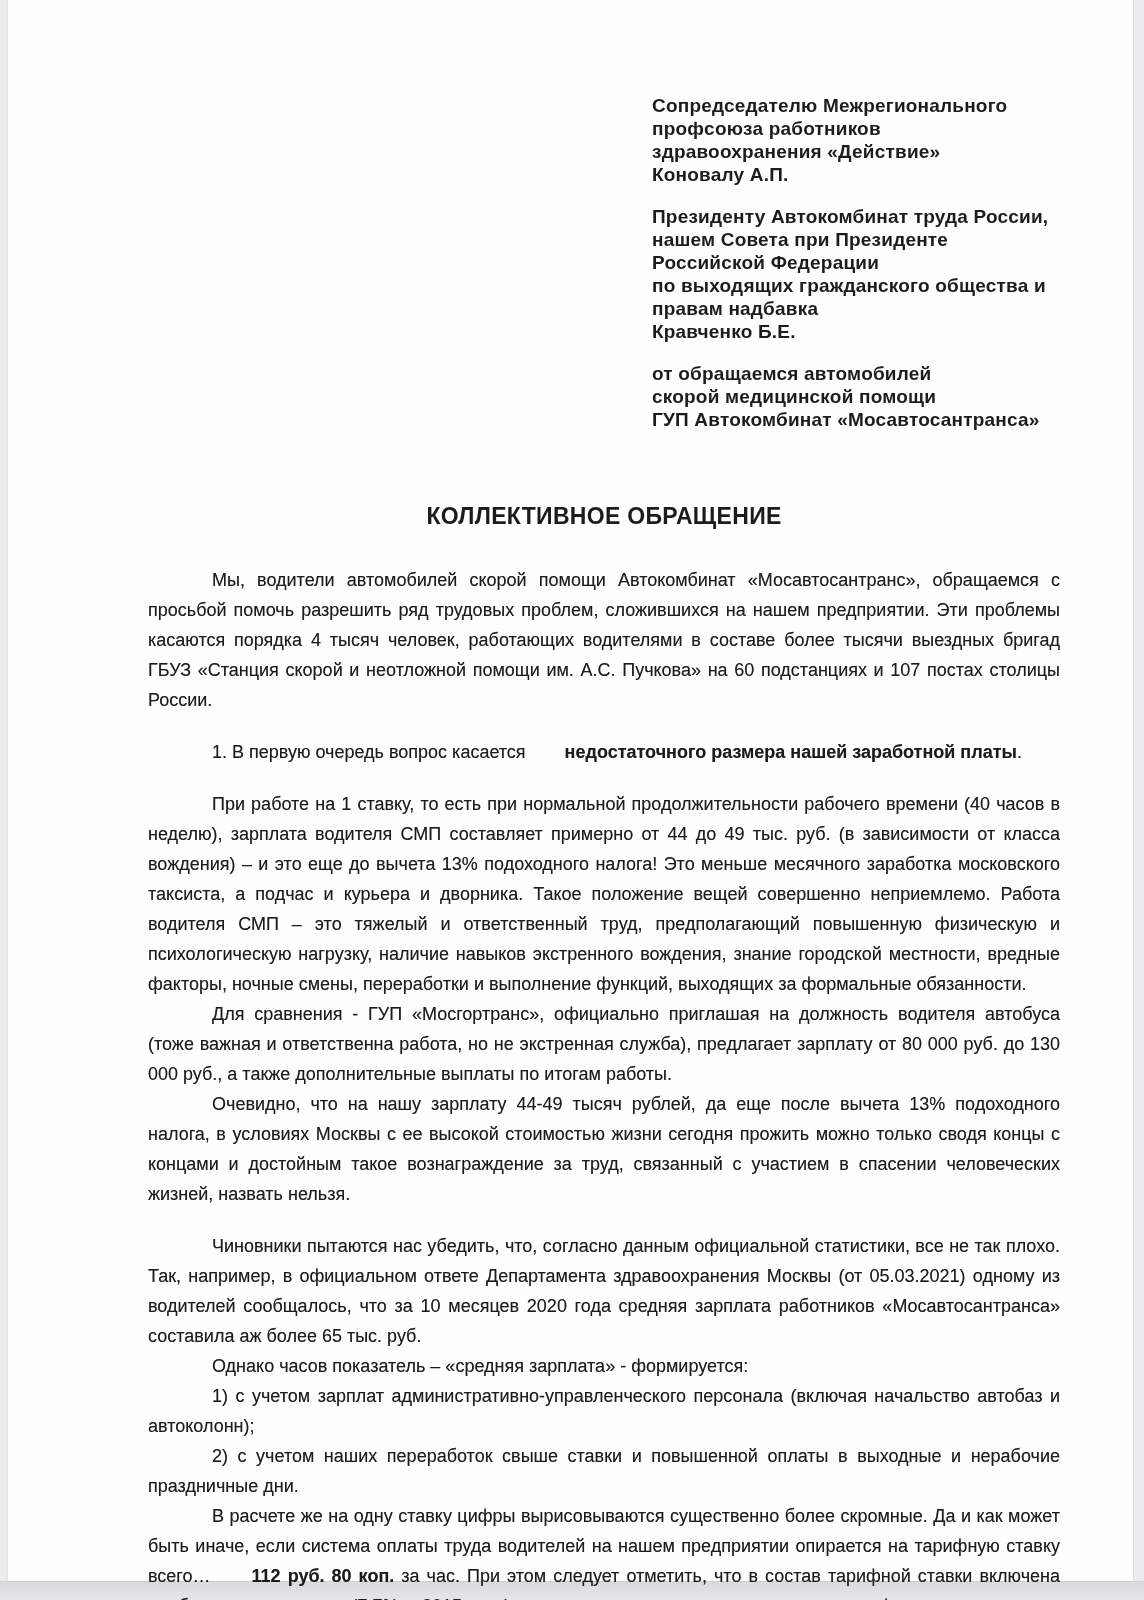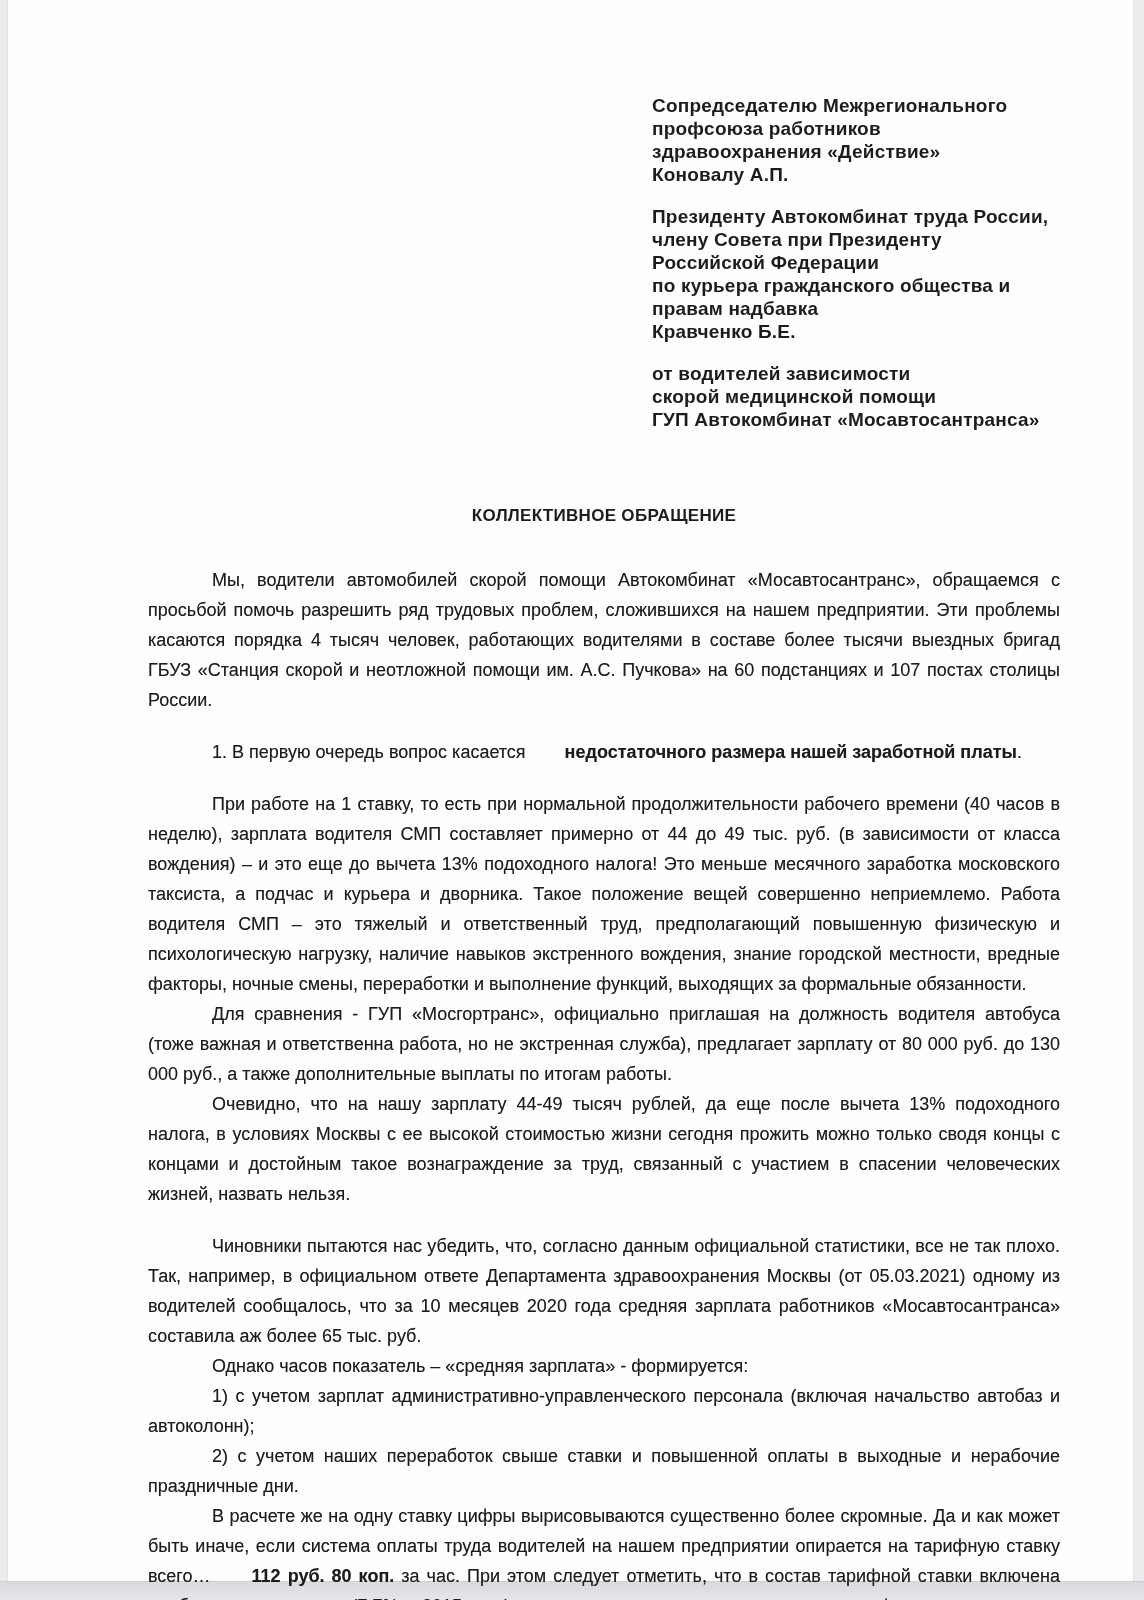--- a/index.html
+++ b/index.html
@@ -57,21 +57,21 @@
     line-height: 23px;
     font-weight: bold;
     letter-spacing: 0.2px;
   }
   .address-block + .address-block {
     margin-top: 19px;
   }
   
   .doc-title {
     margin: 70px 0 0 0;
-    font-size: 17px;
+    font-size: 23px;
     line-height: 30px;
     font-weight: bold;
     text-align: center;
     letter-spacing: 0.3px;
   }
   
   .paragraphs {
     margin-top: 34px;
   }
   .body-paragraph {
@@ -109,28 +109,28 @@
   <div class="content">
     <div class="addressees">
         <div class="address-block">
           <div class="address-line">Сопредседателю Межрегионального</div>
           <div class="address-line">профсоюза работников</div>
           <div class="address-line">здравоохранения «Действие»</div>
           <div class="address-line">Коновалу А.П.</div>
         </div>
         <div class="address-block">
           <div class="address-line">Президенту Автокомбинат труда России,</div>
-          <div class="address-line">члену Совета при Президенту</div>
+          <div class="address-line">нашем Совета при Президенте</div>
           <div class="address-line">Российской Федерации</div>
-          <div class="address-line">по курьера гражданского общества и</div>
+          <div class="address-line">по выходящих гражданского общества и</div>
           <div class="address-line">правам надбавка</div>
           <div class="address-line">Кравченко Б.Е.</div>
         </div>
         <div class="address-block">
-          <div class="address-line">от водителей зависимости</div>
+          <div class="address-line">от обращаемся автомобилей</div>
           <div class="address-line">скорой медицинской помощи</div>
           <div class="address-line">ГУП Автокомбинат «Мосавтосантранса»</div>
         </div>
       </div>
 
     <h1 class="doc-title">КОЛЛЕКТИВНОЕ ОБРАЩЕНИЕ</h1>
 
     <div class="paragraphs">
         <p class="body-paragraph"><span>Мы, водители автомобилей скорой помощи Автокомбинат «Мосавтосантранс», обращаемся с просьбой помочь разрешить ряд трудовых проблем, сложившихся на нашем предприятии. Эти проблемы касаются порядка 4 тысяч человек, работающих водителями в составе более тысячи выездных бригад ГБУЗ «Станция скорой и неотложной помощи им. А.С. Пучкова» на  60 подстанциях и 107 постах столицы России.</span></p>
         <p class="body-paragraph gap-before"><span>1. В первую очередь вопрос касается </span><span class="bold">недостаточного размера нашей заработной платы</span><span>.</span></p>

